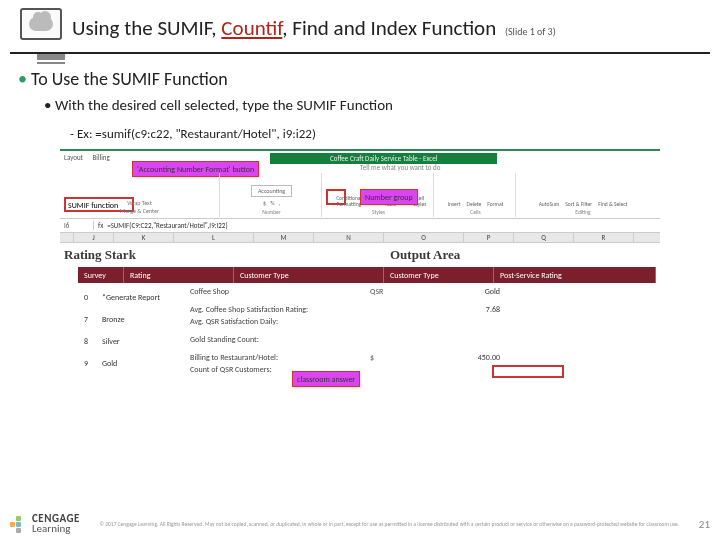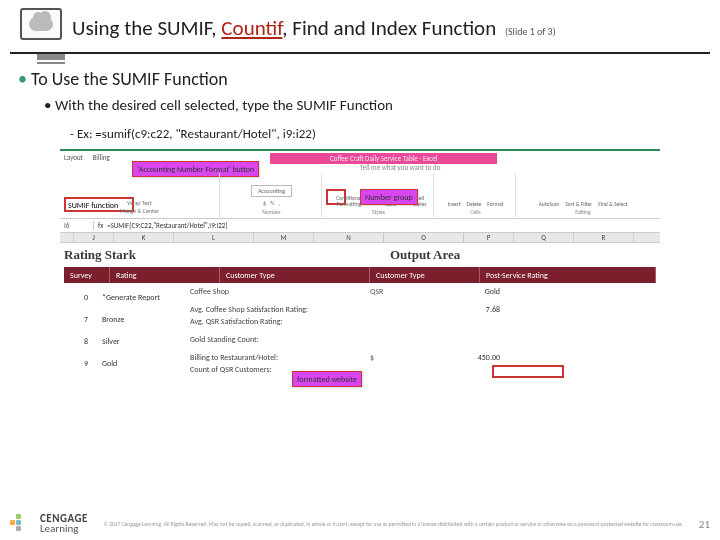--- a/index.html
+++ b/index.html
@@ -83,21 +83,21 @@
     position:absolute; background:#d946ef; border:1px solid #c33;
     padding:2px 4px; font-size:8px; color:#333;
     box-shadow:1px 1px 2px rgba(0,0,0,0.15);
   }
   .callout-format { top:10px; left:72px; }
   .redbox { position:absolute; border:2px solid #c33; }
   .redbox-sumif { top:46px; left:4px; width:70px; height:15px; background:#fff; padding:1px 2px; font-size:8px;}
   .redbox-acct { top:38px; left:266px; width:20px; height:16px; }
   .ribbon-title {
     position:absolute; top:2px; left:210px; font-size:7px; color:#eee;
-    background:#ec4899; padding:1px 60px;
+    background:#15803d; padding:1px 60px;
   }
   .ribbon-tell { position:absolute; top:12px; left:300px; font-size:7px; color:#888;}
   .ribbon-sections {
     position:absolute; top:22px; left:0; right:0; height:44px;
     display:flex; gap:2px; font-size:6px; color:#666;
   }
   .rsec { border-right:1px solid #ddd; padding:2px 4px; display:flex; flex-direction:column; justify-content:flex-end; align-items:center;}
   .rsec .grp { color:#888; font-size:5.5px; margin-top:2px;}
   .formula-bar {
     display:flex; align-items:center; background:#fff;
@@ -114,21 +114,21 @@
     background:#fff; min-height:180px; position:relative;
     padding:4px;
   }
   .area-title {
     font-family: Georgia, serif; font-weight:bold; color:#3a3a3a;
     font-size:13px;
   }
   .output-title { position:absolute; left:330px; top:4px;}
   .maroon-row {
     background:#7a1f2b; color:#fff; font-size:8px;
-    display:flex; margin-top:4px;
+    display:flex; margin-top:4px;margin-left:14px;
   }
   .maroon-row div { padding:3px 6px; border-right:1px solid rgba(255,255,255,0.3);}
   .data-area {
     display:flex; gap:20px; margin-top:2px;
   }
   .rating-tbl { font-size:8px; color:#333; }
   .rating-tbl tr td { padding:1px 8px 1px 4px; }
   .rating-tbl tr td:first-child { text-align:right; width:30px;}
   .output-block {
     font-size:8px; color:#333; flex:1;
@@ -136,21 +136,21 @@
   .output-block .row { display:flex; padding:1px 0;}
   .output-block .lbl { width:180px; color:#444;}
   .output-block .mid { width:80px; color:#555;}
   .output-block .val { width:50px; text-align:right; color:#333;}
   .callout-numgroup { top:94px; left:300px; }
   .footer {
     position:absolute; bottom:6px; left:10px; right:10px;
     display:flex; align-items:center; justify-content:space-between;
     font-size:6px; color:#777;
   }
-  .logo { display:flex; align-items:flex-start; gap:12px;}
+  .logo { display:flex; align-items:flex-end; gap:4px;}
   .logo-mark { width:18px; height:18px; position:relative;}
   .logo-mark span{ position:absolute; width:5px;height:5px; background:#6bb; border-radius:1px;}
   .logo-mark span:nth-child(1){top:0;left:6px;background:#9c6;}
   .logo-mark span:nth-child(2){top:6px;left:0;background:#fa4;}
   .logo-mark span:nth-child(3){top:6px;left:6px;background:#7bc;}
   .logo-mark span:nth-child(4){top:12px;left:6px;background:#aaa;}
   .logo-text { font-size:11px; color:#555; line-height:10px;}
   .logo-text b { color:#444; letter-spacing:0.5px;}
   .copyright { flex:1; text-align:center; font-size:5.5px; color:#999; padding:0 10px;}
   .pagenum { font-size:11px; color:#888;}
@@ -294,21 +294,21 @@
               <div class="mid">QSR</div>
               <div class="val">Gold</div>
             </div>
           <div style="height:6px"></div>
           <div class="row">
               <div class="lbl">Avg. Coffee Shop Satisfaction Rating:</div>
               <div class="mid"></div>
               <div class="val">7.68</div>
             </div>
           <div class="row">
-              <div class="lbl">Avg. QSR Satisfaction Rating:</div>
+              <div class="lbl">Avg. QSR Satisfaction Daily:</div>
               <div class="mid"></div>
               <div class="val"></div>
             </div>
           <div style="height:6px"></div>
           <div class="row">
               <div class="lbl">Gold Standing Count:</div>
               <div class="mid"></div>
               <div class="val"></div>
             </div>
           <div style="height:6px"></div>
@@ -318,21 +318,21 @@
               <div class="val">450.00</div>
             </div>
           <div class="row">
               <div class="lbl">Count of QSR Customers:</div>
               <div class="mid"></div>
               <div class="val"></div>
             </div>
         </div>
       </div>
 
-      <div class="callout" style="top:128px;left:232px">formatted website</div>
+      <div class="callout" style="top:128px;left:232px">classroom answer</div>
       <div class="redbox" style="top:122px;left:432px;width:72px;height:13px"></div>
     </div>
   </div>
 </div>
 
 <div class="footer">
   <div class="logo">
     <div class="logo-mark">
         <span></span>
         <span></span>

